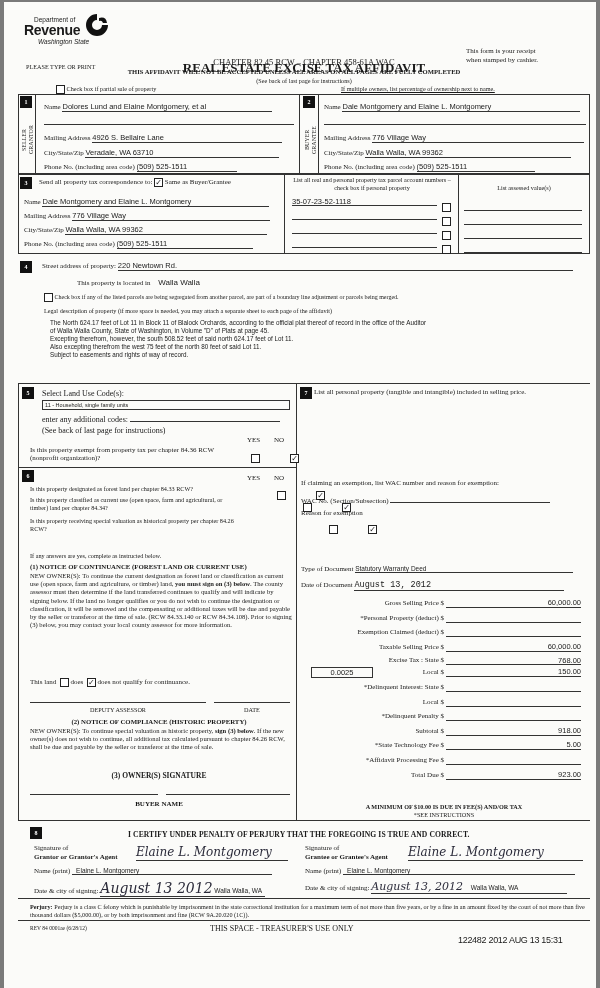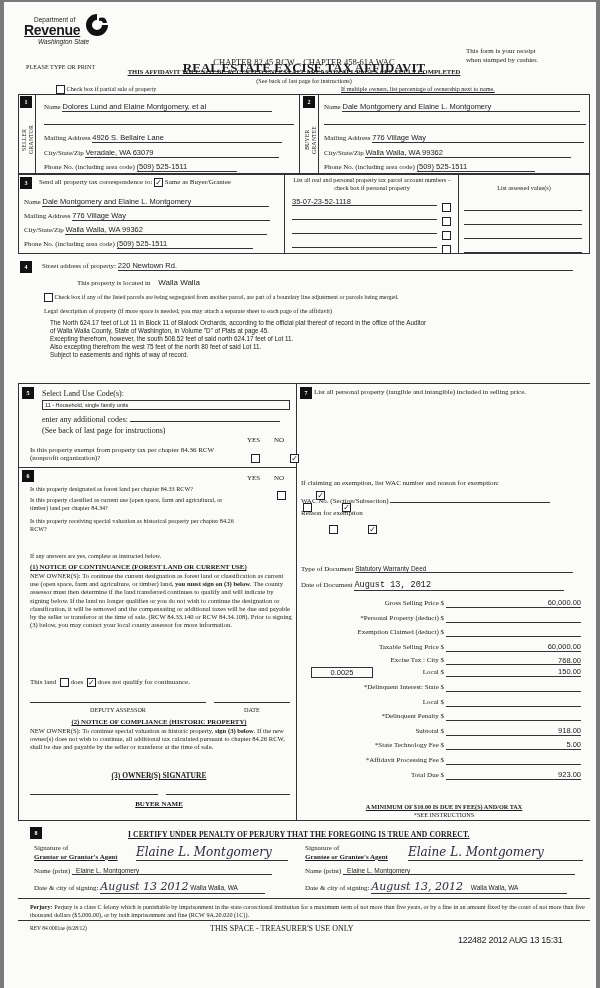--- a/index.html
+++ b/index.html
@@ -9,21 +9,21 @@
   .abs { position: absolute; }
   .sans { font-family: "Liberation Sans", sans-serif; }
   .mono { font-family: "Liberation Mono", monospace; }
   .hand { font-family: "DejaVu Serif", serif; font-style: italic; color: #2b2b3a; }
   .num { display:inline-block; width:12px; height:12px; background:#111; color:#fff; font-size:6px; text-align:center; line-height:12px; font-weight:bold; }
   .cb { display:inline-block; width:9px; height:9px; border:1px solid #222; background:#fff; position:relative; vertical-align:middle; font-size:8px; line-height:7px; text-align:center; }
   .cb.checked::after { content:"\2713"; position:absolute; left:0; top:0; width:7px; text-align:center; font-size:8px; line-height:8px; }
   .line { border-bottom: 1px solid #333; }
   .box { border: 1px solid #333; }
   .fs6 { font-size: 6.2px; } .fs7 { font-size: 7px; } .fs8 { font-size: 8px; }
-  .b { font-weight: bold; text-decoration: underline; }
+  .b { font-weight: bold; }
   .filled { font-family: "Liberation Sans", sans-serif; font-size: 7.5px; color:#222; }
   .vert { writing-mode: vertical-rl; transform: rotate(180deg); font-size:6px; text-align:center; line-height:7px; }
   .right { text-align:right; }
   .center { text-align:center; }
 </style>
 </head>
 <body>
 
 <div class="page">
 
@@ -62,21 +62,21 @@
     <span>Name</span>
     <span class="filled line" style="display:inline-block;width:210px;">Dolores Lund and Elaine Montgomery, et al</span>
   </div>
   <div class="abs line" style="left:40px;top:122px;width:250px;"></div>
   <div class="abs fs7" style="left:40px;top:131px;width:250px;">
     <span>Mailing Address</span>
     <span class="filled line" style="display:inline-block;width:190px;">4926 S. Bellaire Lane</span>
   </div>
   <div class="abs fs7" style="left:40px;top:146px;width:250px;">
     <span>City/State/Zip</span>
-    <span class="filled line" style="display:inline-block;width:194px;">Veradale, WA 63079</span>
+    <span class="filled line" style="display:inline-block;width:194px;">Veradale, WA 63710</span>
   </div>
   <div class="abs fs7" style="left:40px;top:160px;width:250px;">
     <span>Phone No. (including area code)</span>
     <span class="filled line" style="display:inline-block;width:100px;">(509) 525-1511</span>
   </div>
 
   
   <div class="abs num" style="left:299px;top:94px;">2</div>
   <div class="abs vert" style="left:300px;top:118px;height:40px;"><span>BUYER</span><br><span>GRANTEE</span></div>
   <div class="abs" style="left:314px;top:92px;width:1px;height:80px;background:#333;"></div>
@@ -271,21 +271,21 @@
     </div>
     <div style="position:relative;height:14.6px;">
       <span class="abs fs7 right" style="left:0;width:143px;top:1px;">Exemption Claimed (deduct) $</span>
       <span class="abs filled line right" style="left:145px;width:135px;height:10px;"></span>
     </div>
     <div style="position:relative;height:14.6px;">
       <span class="abs fs7 right" style="left:0;width:143px;top:1px;">Taxable Selling Price $</span>
       <span class="abs filled line right" style="left:145px;width:135px;height:10px;">60,000.00</span>
     </div>
     <div style="position:relative;height:11px;">
-      <span class="abs fs7 right" style="left:0;width:143px;top:0;">Excise Tax : City $</span>
+      <span class="abs fs7 right" style="left:0;width:143px;top:0;">Excise Tax : State $</span>
       <span class="abs filled line right" style="left:145px;width:135px;height:9px;">768.00</span>
     </div>
     <div style="position:relative;height:14.6px;">
       <span class="abs box filled center" style="left:10px;top:0;width:62px;height:11px;line-height:10px;">0.0025</span>
       <span class="abs fs7 right" style="left:0;width:143px;top:1px;">Local $</span>
       <span class="abs filled line right" style="left:145px;width:135px;height:10px;">150.00</span>
     </div>
     <div style="position:relative;height:14.6px;">
       <span class="abs fs7 right" style="left:0;width:143px;top:1px;">*Delinquent Interest: State $</span>
       <span class="abs filled line right" style="left:145px;width:135px;height:10px;"></span>
@@ -327,21 +327,21 @@
   <div class="abs fs7" style="left:30px;top:842px;">Signature of</div>
   <div class="abs fs7 b" style="left:30px;top:851px;">Grantor or Grantor's Agent</div>
   <div class="abs hand line" style="left:132px;top:843px;width:152px;font-size:12px;height:16px;">Elaine L. Montgomery</div>
   <div class="abs fs7" style="left:30px;top:865px;">
     <span>Name (print)</span>
     <span class="filled line" style="display:inline-block;width:200px;font-size:6.5px;padding-left:4px;">Elaine L. Montgomery</span>
   </div>
   <div class="abs fs7" style="left:30px;top:878px;">
     <span>Date &amp; city of signing:</span>
     <span class="line" style="display:inline-block;width:165px;">
-      <span class="hand" style="font-size:11px;">August 13 2012</span>
+      <span class="hand" style="font-size:14px;">August 13 2012</span>
       <span class="filled" style="font-size:6.5px;">Walla Walla, WA</span>
     </span>
   </div>
 
   
   <div class="abs fs7" style="left:301px;top:842px;">Signature of</div>
   <div class="abs fs7 b" style="left:301px;top:851px;">Grantee or Grantee's Agent</div>
   <div class="abs hand line" style="left:404px;top:843px;width:175px;font-size:12px;height:16px;">Elaine L. Montgomery</div>
   <div class="abs fs7" style="left:301px;top:865px;">
     <span>Name (print)</span>

